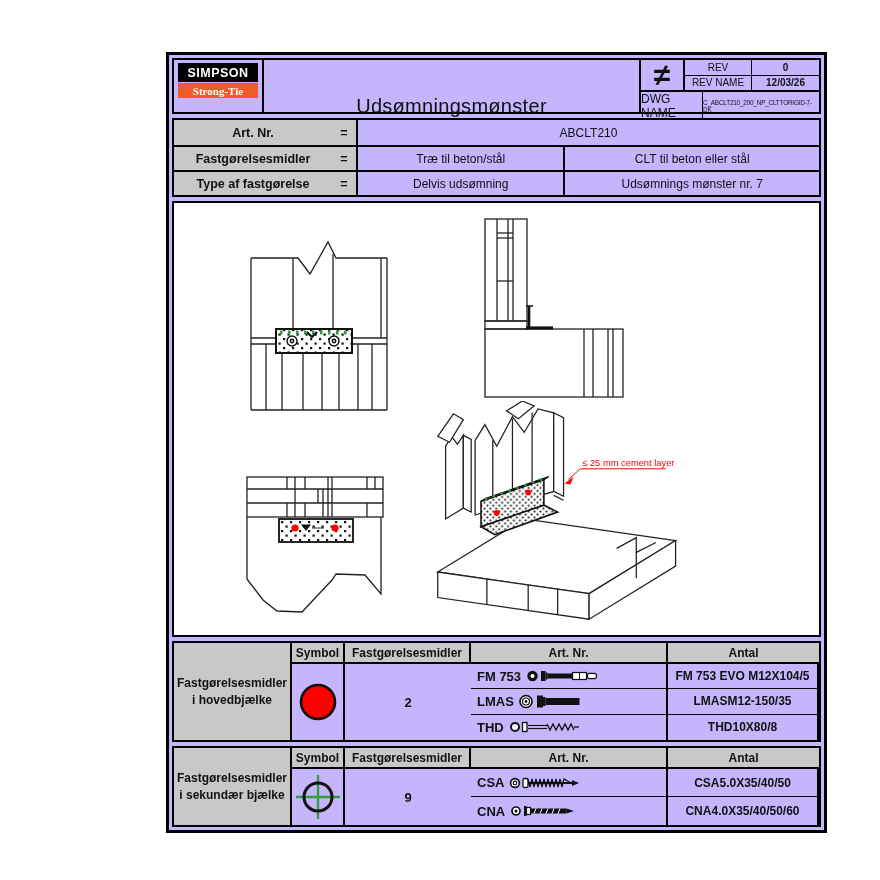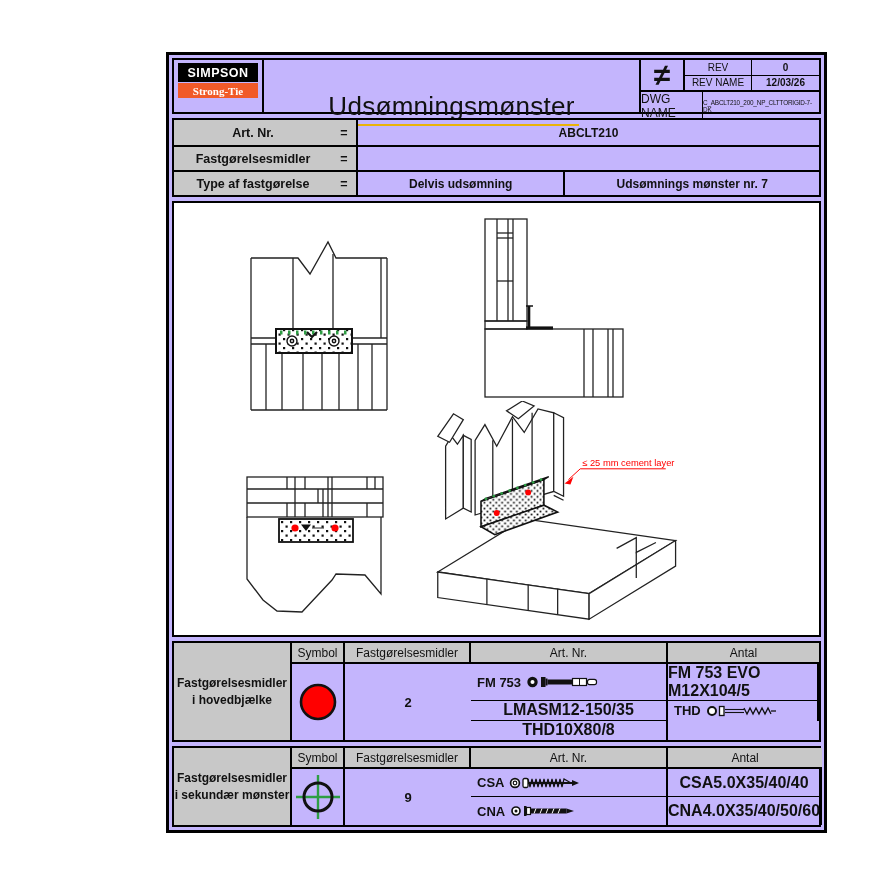--- a/index.html
+++ b/index.html
@@ -7,69 +7,69 @@
   .page { position:absolute; left:166px; top:52px; width:661px; height:781px;
           border:3px solid #000; padding:3px; display:flex; flex-direction:column; gap:4px; background:#c4b5fd; }
 
   
   .header-box { height:56px; border:2px solid #000; display:flex; flex:0 0 auto; }
   .logo-cell { width:90px; border-right:2px solid #000; padding:3px 4px; display:flex; flex-direction:column; gap:1px; }
   .logo-top { background:#000; color:#fff; font-weight:bold; font-size:12.5px; letter-spacing:.5px; text-align:center; padding:2.5px 0; }
   .logo-bottom { background:#f15a29; color:#fff; font-weight:bold; font-size:11px; text-align:center; padding:1.5px 0;
                  font-family:"Liberation Serif", serif; }
   .title-cell { flex:1; display:flex; align-items:center; justify-content:center; }
-  .title-cell span { font-size:26px; letter-spacing:.3px; border-bottom:2px solid #eab308; padding:0 4px 2px 4px;margin-top:44px; }
+  .title-cell span { font-size:20px; letter-spacing:.3px; border-bottom:2px solid #c4b5fd; padding:0 4px 2px 4px;margin-top:44px; }
   .rev-block { width:180px; border-left:2px solid #000; display:flex; flex-direction:column; font-size:10px; }
   .rev-top { height:36px; display:flex; }
   .neq-cell { width:44px; border-right:2px solid #000; display:flex; align-items:center; justify-content:center;
               font-size:30px; font-weight:bold; line-height:1; }
   .rev-rows { flex:1; display:flex; flex-direction:column; }
   .rev-row { flex:1; display:flex; }
   .rev-row:first-child { border-bottom:1.5px solid #000; }
   .rev-label { width:67px; border-right:1.5px solid #000; display:flex; align-items:center; justify-content:center; }
   .rev-value { flex:1; display:flex; align-items:center; justify-content:center; font-weight:bold; }
   .rev-bottom { flex:1; border-top:2px solid #000; display:flex; }
   .dwg-label { width:62px; border-right:1.5px solid #000; display:flex; align-items:center; justify-content:center; font-size:12px; }
   .dwg-value { flex:1; display:flex; align-items:center; justify-content:center; font-size:6.4px; letter-spacing:-.2px; }
 
   
   .info-table { border:2px solid #000; flex:0 0 auto; }
   .info-row { display:flex; height:25px; }
   .info-row + .info-row { border-top:2px solid #000; }
   .info-left { width:184px; background:#c8c8c8; border-right:2px solid #000; display:flex; align-items:center; }
   .info-label { flex:1; text-align:center; font-weight:bold; font-size:12.5px; }
   .info-eq { width:24px; text-align:center; font-weight:bold; font-size:12.5px; }
-  .info-values { flex:1; display:flex;font-weight:bold; }
+  .info-values { flex:1; display:flex; }
   .info-val { display:flex; align-items:center; justify-content:center; font-size:12px; }
   .info-val.full { flex:1; }
   .info-val.left { width:45%; border-right:2px solid #000; }
   .info-val.right { flex:1; }
 
   
   .drawing-area { flex:1 1 auto; border:2px solid #000; position:relative; overflow:hidden; background:#fff; }
   .drawing-area svg { position:absolute; display:block; }
   #d1 { left:72px; top:26px; }
   #d2 { left:306px; top:8px; }
   #d3 { left:70px; top:272px; }
   #d4 { left:250px; top:198px; }
 
   
   .ftable { border:2px solid #000; display:grid; grid-template-columns:118px 53px 126px 197px 1fr; flex:0 0 auto; }
   .ftable.t1 { grid-template-rows:21px repeat(3, 1fr); height:101px; }
   .ftable.t2 { grid-template-rows:21px repeat(2, 1fr); height:81px; }
   .fcell { display:flex; align-items:center; justify-content:center; }
-  .ghead { background:#c8c8c8; font-weight:normal; font-size:12px; border-bottom:2px solid #000; }
+  .ghead { background:#c8c8c8; font-weight:bold; font-size:12px; border-bottom:2px solid #000; }
   .gright { border-right:2px solid #000; }
   .group-cell { grid-row:1 / -1; background:#c8c8c8; border-right:2px solid #000; font-weight:bold; font-size:12px;
                 display:flex; flex-direction:column; align-items:center; justify-content:center; line-height:1.35; text-align:center; }
   .symbol-cell { grid-row:2 / -1; border-right:2px solid #000; }
   .qty-cell { grid-row:2 / -1; font-weight:bold; font-size:13px; }
   .fast-cell { border-right:2px solid #000; justify-content:flex-start; padding-left:6px; gap:5px; }
   .fast-name { font-weight:bold; font-size:13px; white-space:nowrap; }
-  .art-cell { border-right:2px solid #000; font-weight:bold; font-size:16px; }
+  .art-cell { border-right:2px solid #000; font-weight:bold; font-size:12px; }
   .rowline { border-bottom:1.5px solid #000; }
   .fast-cell svg, .symbol-cell svg { display:block; }
 </style>
 </head>
 <body>
 
 <div class="page">
 
   <div class="header-box">
     <div class="logo-cell">
@@ -107,20 +107,24 @@
         <div class="info-eq">=</div>
       </div>
       <div class="info-values">
         <div class="info-val full">ABCLT210</div>
       </div>
     </div>
     <div class="info-row">
       <div class="info-left">
         <div class="info-label">Fastgørelsesmidler</div>
         <div class="info-eq">=</div>
+      </div>
+      <div class="info-values">
+        <div class="info-val left">Træ til beton/stål</div>
+        <div class="info-val right">CLT til beton eller stål</div>
       </div>
     </div>
     <div class="info-row">
       <div class="info-left">
         <div class="info-label">Type af fastgørelse</div>
         <div class="info-eq">=</div>
       </div>
       <div class="info-values">
         <div class="info-val left">Delvis udsømning</div>
         <div class="info-val right">Udsømnings mønster nr. 7</div>
@@ -328,40 +332,51 @@
         <rect x="19.5" y="4.5" width="2" height="7" fill="#111"></rect>
         <rect x="21.5" y="5.5" width="25" height="5" fill="#111"></rect>
         <rect x="46.5" y="4.5" width="14" height="7" fill="#fff" stroke="#111" stroke-width="1.2"></rect>
         <line x1="53.5" y1="4.5" x2="53.5" y2="11.5" stroke="#111" stroke-width="1"></line>
         <rect x="61.5" y="5.3" width="9" height="5.4" rx="2.2" fill="#fff" stroke="#111" stroke-width="1.2"></rect>
       </svg>
     </div>
     <div class="fcell art-cell rowline">FM 753 EVO M12X104/5</div>
     <div class="fcell qty-cell">2</div>
 
+    <div class="fcell fast-cell rowline">
+      <span class="fast-name">LMAS</span>
+      <svg width="74" height="17" viewBox="0 0 74 17">
+        <circle cx="7" cy="8.5" r="6" fill="#fff" stroke="#111" stroke-width="1.7"></circle>
+        <circle cx="7" cy="8.5" r="3.5" fill="#fff" stroke="#111" stroke-width="1.2"></circle>
+        <circle cx="7" cy="8.5" r="1.4" fill="#111"></circle>
+        <rect x="18" y="2.5" width="6" height="12" fill="#111"></rect>
+        <rect x="24" y="4" width="2.5" height="9" fill="#111"></rect>
+        <rect x="26.5" y="5" width="34" height="7" fill="#111"></rect>
+      </svg>
+    </div>
     <div class="fcell art-cell rowline">LMASM12-150/35</div>
 
     <div class="fcell fast-cell">
       <span class="fast-name">THD</span>
       <svg width="74" height="16" viewBox="0 0 74 16">
         <circle cx="6" cy="8" r="4" fill="#fff" stroke="#111" stroke-width="2"></circle>
         <rect x="13.5" y="3.5" width="4.5" height="9" fill="#fff" stroke="#111" stroke-width="1.3"></rect>
         <line x1="19" y1="6.5" x2="38" y2="6.5" stroke="#111" stroke-width="1.1"></line>
         <line x1="19" y1="9.5" x2="38" y2="9.5" stroke="#111" stroke-width="1.1"></line>
         <path d="M38,5 l3,6 3,-6 3,6 3,-6 3,6 3,-6 3,6 3,-6 3,6" stroke="#111" stroke-width="1.3" fill="none"></path>
         <line x1="65" y1="8" x2="70" y2="8" stroke="#111" stroke-width="1.3"></line>
       </svg>
     </div>
     <div class="fcell art-cell">THD10X80/8</div>
   </div>
 
   <div class="ftable t2">
     <div class="group-cell">
       <span>Fastgørelsesmidler</span>
-      <span>i sekundær mønster</span>
+      <span>i sekundær bjælke</span>
     </div>
     <div class="fcell ghead gright">Symbol</div>
     <div class="fcell ghead gright">Fastgørelsesmidler</div>
     <div class="fcell ghead gright">Art. Nr.</div>
     <div class="fcell ghead">Antal</div>
 
     <div class="fcell symbol-cell">
       <svg width="50" height="50" viewBox="0 0 50 50">
         <line x1="3" y1="25" x2="47" y2="25" stroke="#2e9e44" stroke-width="2.4"></line>
         <line x1="25" y1="3" x2="25" y2="47" stroke="#2e9e44" stroke-width="2.4"></line>
@@ -373,21 +388,21 @@
       <span class="fast-name">CSA</span>
       <svg width="74" height="16" viewBox="0 0 74 16">
         <circle cx="6" cy="8" r="4.4" fill="#fff" stroke="#111" stroke-width="1.7"></circle>
         <circle cx="6" cy="8" r="1.8" fill="#fff" stroke="#111" stroke-width="1.2"></circle>
         <rect x="14" y="3.5" width="5" height="9" rx="1.5" fill="#fff" stroke="#111" stroke-width="1.3"></rect>
         <line x1="19" y1="8" x2="66" y2="8" stroke="#111" stroke-width="2"></line>
         <path d="M19,4 l2,8 2,-8 2,8 2,-8 2,8 2,-8 2,8 2,-8 2,8 2,-8 2,8 2,-8 2,8 2,-8 2,8 2,-8 2,8 2,-8 L62,8 L68,8" stroke="#111" stroke-width="1.2" fill="none"></path>
         <polygon points="63,5 70,8 63,11" fill="#111"></polygon>
       </svg>
     </div>
-    <div class="fcell art-cell rowline">CSA5.0X35/40/40</div>
+    <div class="fcell art-cell rowline">CSA5.0X35/40/50</div>
     <div class="fcell qty-cell">9</div>
 
     <div class="fcell fast-cell">
       <span class="fast-name">CNA</span>
       <svg width="74" height="16" viewBox="0 0 74 16">
         <circle cx="6" cy="8" r="4" fill="#fff" stroke="#111" stroke-width="1.7"></circle>
         <circle cx="6" cy="8" r="1.5" fill="#111"></circle>
         <rect x="14" y="3" width="2.5" height="10" fill="#111"></rect>
         <rect x="16.5" y="4.5" width="4" height="7" fill="#fff" stroke="#111" stroke-width="1.2"></rect>
         <rect x="20.5" y="5.5" width="36" height="5" fill="#111"></rect>

